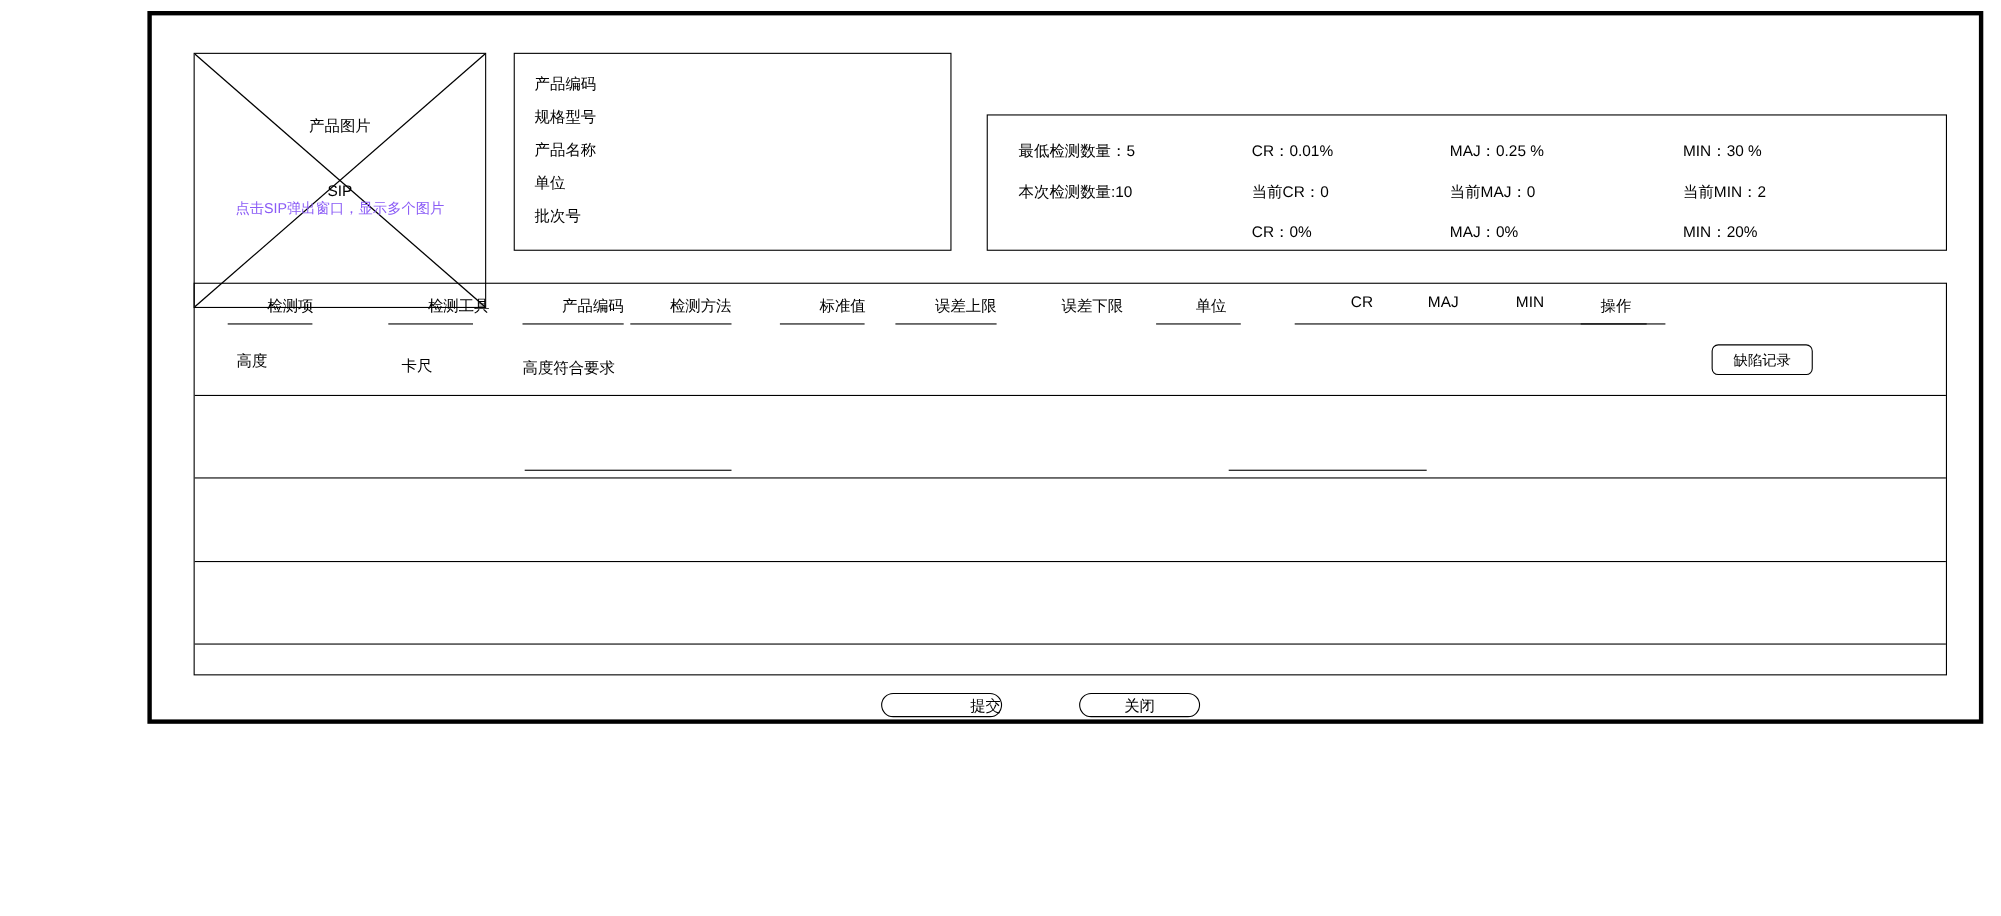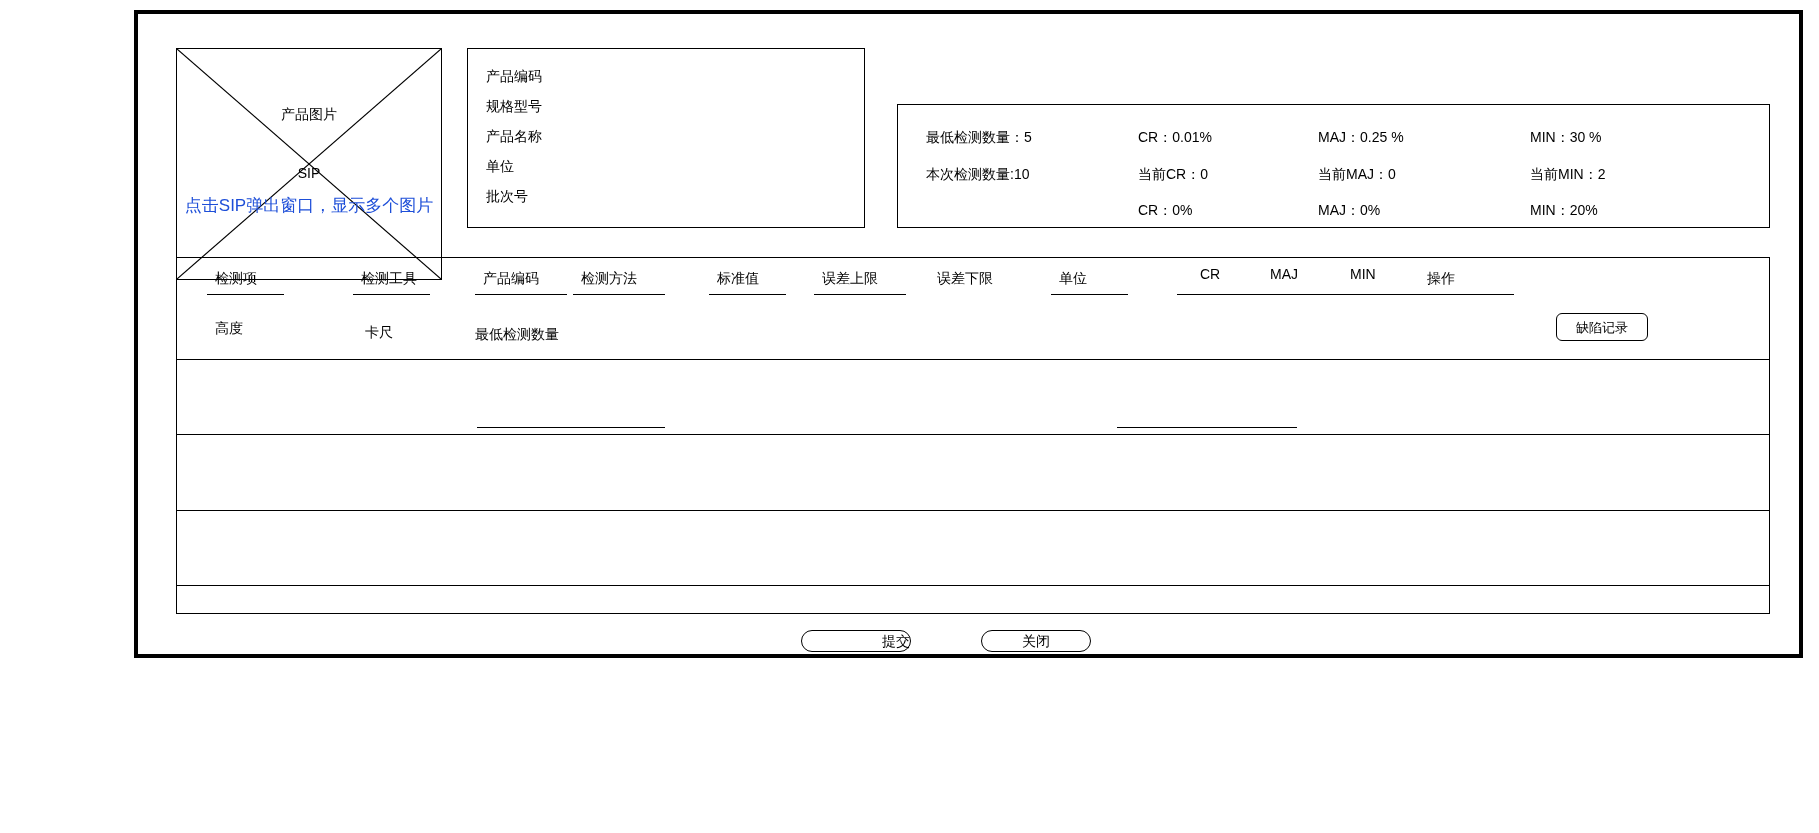--- a/index.html
+++ b/index.html
@@ -55,23 +55,23 @@
   .img-label {
     position: absolute;
     width: 100%;
     text-align: center;
     font-size: 14px;
     color: #000;
   }
   .img-label.l1 { top: 57px; }
   .img-label.l2 { top: 116px; }
   .img-label.l3 {
-    top: 145px;
-    color: #1d4ed8;
-    font-size: 17px;
+    top: 132px;
+    color: #8b5cf6;
+    font-size: 13px;
   }
 
   
   .fields-box {
     position: absolute;
     left: 291px;
     top: 0;
     width: 398px;
     height: 180px;
     border: 1px solid #000000;
@@ -129,20 +129,21 @@
     width: 1594px;
     height: 357px;
     border: 1px solid #000000;
     box-sizing: border-box;
   }
   .hdr {
     position: absolute;
     top: 12px;
     font-size: 14px;
     white-space: nowrap;
+    margin-left: 28px;
   }
   .hdr-underline {
     position: absolute;
     height: 1px;
     background: #000000;
     top: 36px;
   }
   .grid-line {
     position: absolute;
     left: 0;
@@ -256,21 +257,21 @@
     <div class="hdr-underline" style="left:298px; width:92px;"></div>
     <div class="hdr-underline" style="left:396px; width:92px;"></div>
     <div class="hdr-underline" style="left:532px; width:77px;"></div>
     <div class="hdr-underline" style="left:637px; width:92px;"></div>
     <div class="hdr-underline" style="left:874px; width:77px;"></div>
     <div class="hdr-underline" style="left:1000px;width:320px;"></div>
     <div class="hdr-underline" style="left:1260px;width:77px;"></div>
 
     <div class="cellv" style="left:38px;  top:62px">高度</div>
     <div class="cellv" style="left:188px; top:66px">卡尺</div>
-    <div class="cellv" style="left:298px; top:68px">最低检测数量</div>
+    <div class="cellv" style="left:298px; top:68px">高度符合要求</div>
     <div class="defect-btn">缺陷记录</div>
 
     <div class="grid-line" style="top:101px"></div>
     <div class="grid-line" style="top:176px"></div>
     <div class="grid-line" style="top:252px"></div>
     <div class="grid-line" style="top:327px"></div>
 
     <div class="partial-line" style="left:300px;  width:188px; top:169px"></div>
     <div class="partial-line" style="left:940px;  width:180px; top:169px"></div>
   </div>

